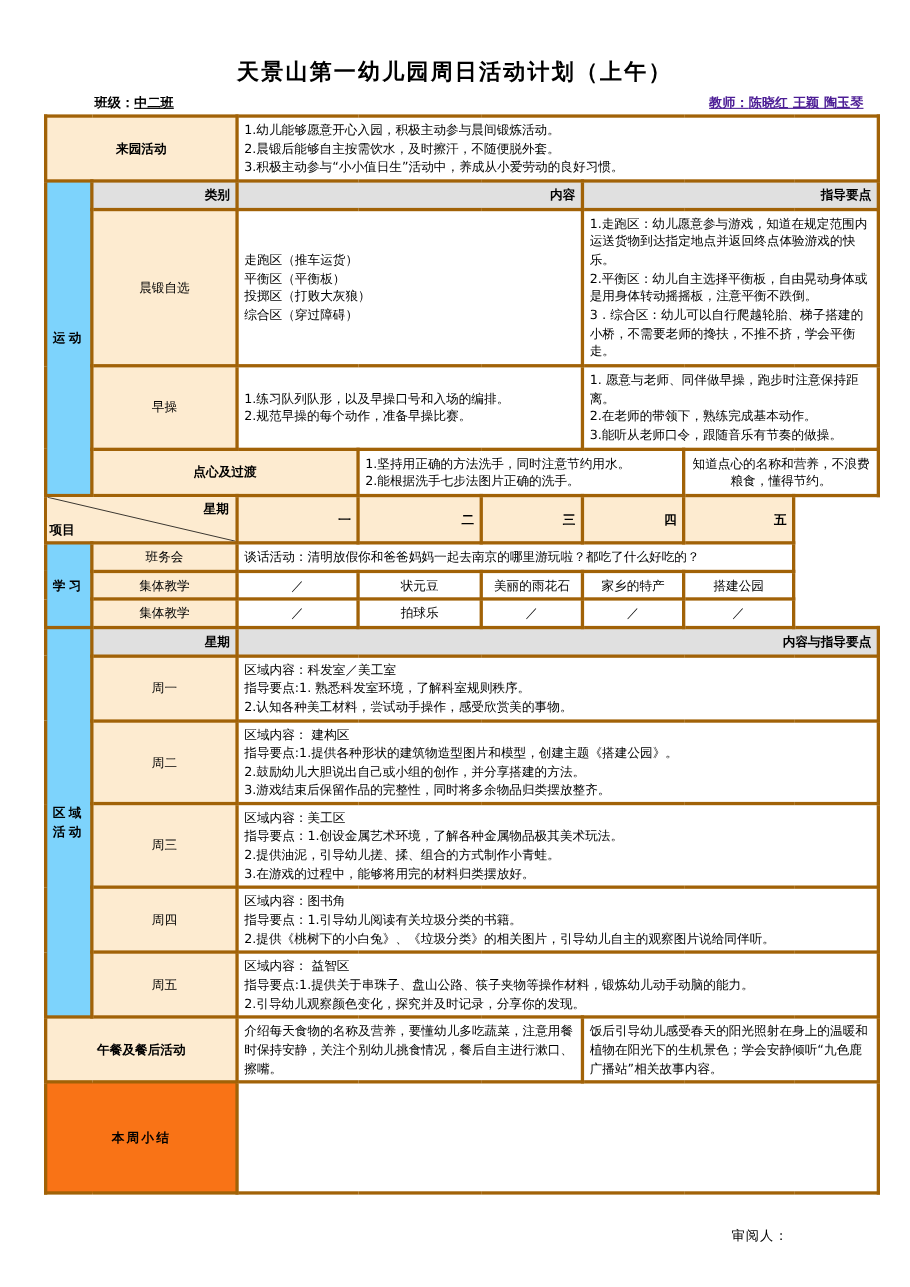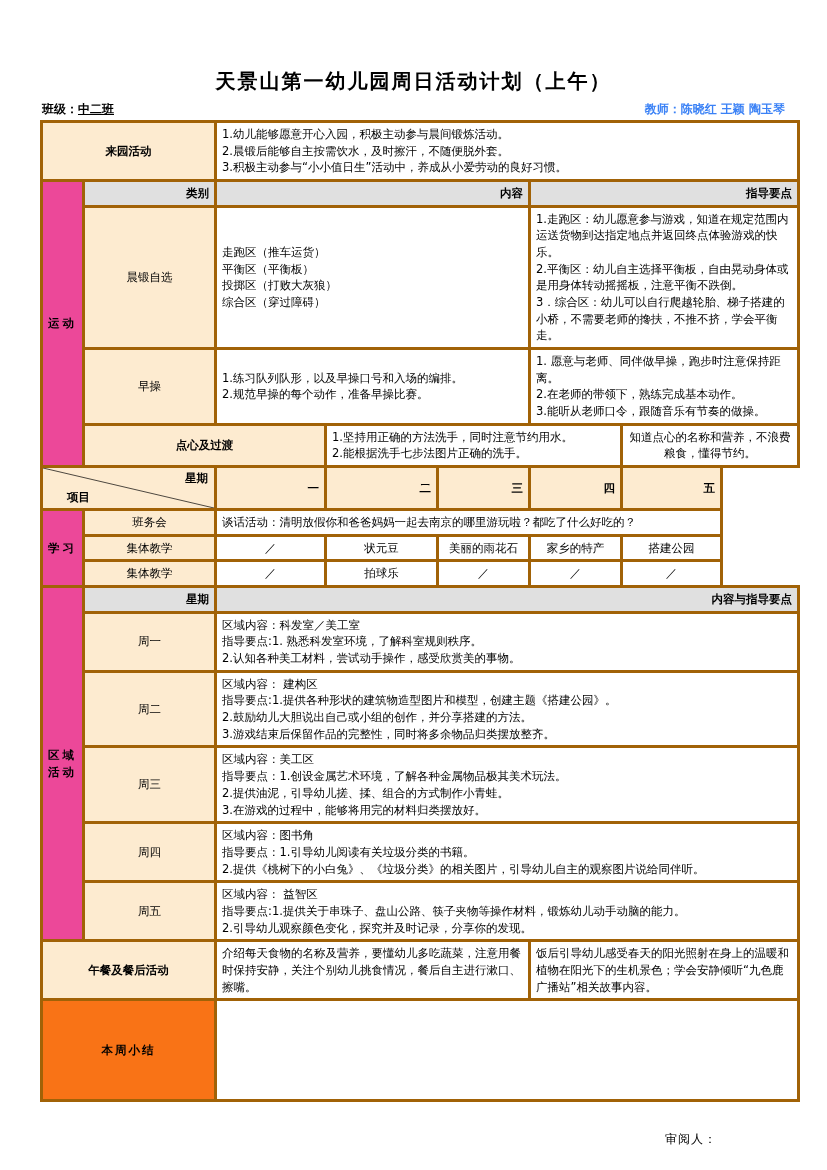--- a/index.html
+++ b/index.html
@@ -11,21 +11,21 @@
     width: 827px;
     height: 1170px;
     font-family: "DejaVu Sans", "Liberation Sans", sans-serif;
     color: #000;
     position: relative;
   }
   .page {
     width: 827px;
     height: 848px;
     box-sizing: border-box;
-    padding: 68px 40px 20px 40px;
+    padding: 52px 40px 20px 40px;
     position: relative;
   }
   .doc-title {
     text-align: center;
     font-size: 20px;
     font-weight: bold;
     letter-spacing: 2px;
     margin: 0 0 6px 0;
     font-family: "DejaVu Serif", "Liberation Serif", serif;
   }
@@ -36,47 +36,49 @@
     letter-spacing: 1px;
   }
   .meta-row {
     display: flex;
     justify-content: space-between;
     align-items: flex-end;
     font-size: 12px;
     font-weight: bold;
     margin-bottom: 2px;
     padding: 0 2px;
+    margin-left: 44px;
   }
   .meta-left {
     white-space: nowrap;
   }
   .meta-left .val {
     text-decoration: underline;
     font-weight: bold;
   }
   .meta-right {
     white-space: nowrap;
-    color: #3b82f6;
+    color: #4c1d95;
+    text-decoration: underline;
   }
   table.sheet {
     width: 100%;
     border-collapse: collapse;
     table-layout: fixed;
   }
   table.sheet td {
     border: 3px solid #a16207;
     font-size: 11.5px;
     line-height: 1.45;
     padding: 3px 5px;
     vertical-align: middle;
     word-break: break-all;
   }
   .vhead {
-    background: #ec4899;
+    background: #7dd3fc;
     text-align: center;
     font-weight: bold;
     font-size: 12.5px;
     letter-spacing: 3px;
   }
   .vhead-wide {
     background: #fdebd0;
     text-align: center;
     font-weight: bold;
     font-size: 12.5px;
@@ -113,21 +115,21 @@
   }
   .diag-cell .line svg { width: 100%; height: 100%; display: block; }
   .diag-cell .tr {
     position: absolute;
     top: 2px; right: 6px;
     font-size: 11.5px;
     font-weight: bold;
   }
   .diag-cell .bl {
     position: absolute;
-    bottom: 2px; left: 24px;
+    bottom: 2px; left: 2px;
     font-size: 11.5px;
     font-weight: bold;
   }
   .summary-cell {
     height: 92px;
     background: #f97316;
     text-align: center;
     font-weight: bold;
     font-size: 12.5px;
     letter-spacing: 2px;

